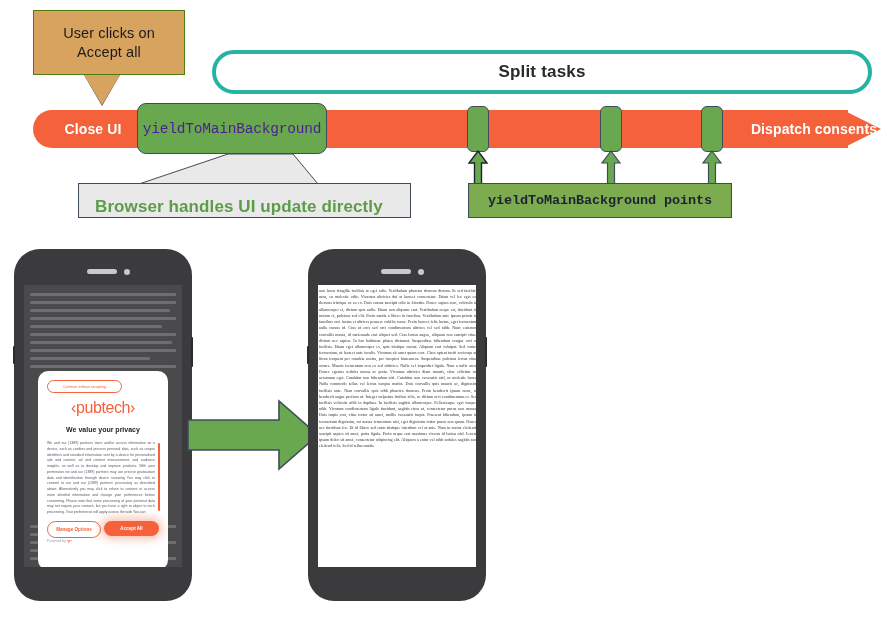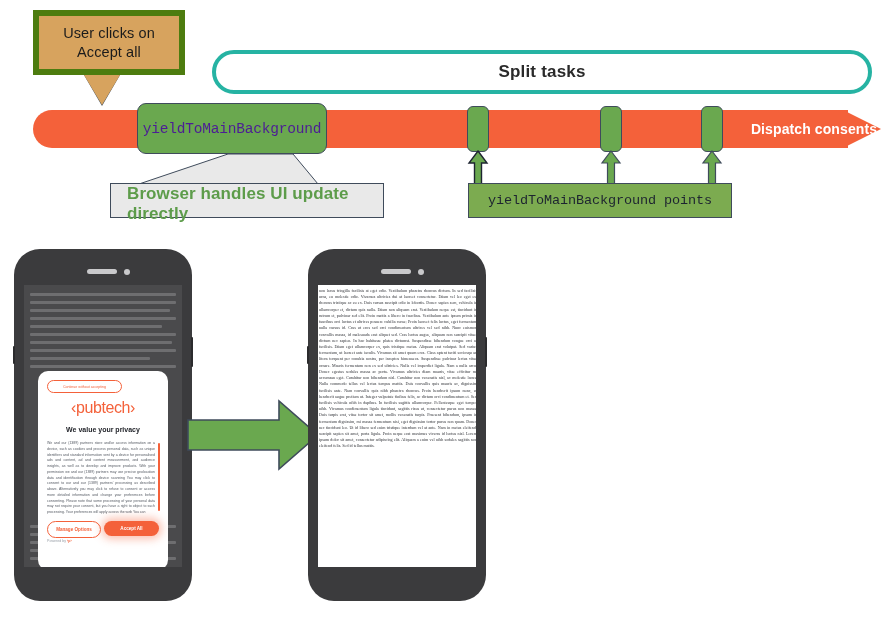--- a/index.html
+++ b/index.html
@@ -9,21 +9,21 @@
     font-family:"Liberation Sans", sans-serif;
     position:relative;
     overflow:hidden;
     -webkit-font-smoothing:antialiased;
   }
   .stage{position:absolute;left:0;top:0;width:888px;height:619px;}
 
   
   #callout{
     position:absolute;left:33px;top:10px;width:152px;height:65px;
-    background:#d7a35e;border:6px solid #4d7c0f;
+    background:#d7a35e;border:1px solid #4d7c0f;
     box-sizing:border-box;
     display:flex;align-items:center;justify-content:center;
     text-align:center;
   }
   #callout .txt{
     font-size:14.5px;color:#1b1b1b;line-height:1.25;letter-spacing:.1px;
   }
   #callout-tail{
     position:absolute;left:84px;top:75px;width:0;height:0;
     border-left:18px solid transparent;
@@ -82,36 +82,36 @@
 
   
   .pill{
     position:absolute;top:106px;width:22px;height:46px;
     background:#6aa84f;border:1.5px solid #3f4b5b;border-radius:6px;
     box-sizing:border-box;
   }
 
   
   #note-box{
-    position:absolute;left:78px;top:183px;width:274px;height:35px;
+    position:absolute;left:78px;top:183px;width:333px;height:35px;
     background:#e9e9e9;border:1px solid #3f4b5b;box-sizing:border-box;
-    display:flex;align-items:flex-start;padding-left:16px;margin-left:32px;
+    display:flex;align-items:flex-end;padding-left:16px;
   }
   #note-box .txt{font-size:17px;font-weight:bold;color:#5d9c4a;letter-spacing:.1px;}
   #note-tail{position:absolute;left:78px;top:154px;width:333px;height:30px;}
 
   
   #points-box{
     position:absolute;left:468px;top:183px;width:264px;height:35px;
     background:#7cab50;border:1.5px solid #3f4b5b;box-sizing:border-box;
     display:flex;align-items:center;justify-content:center;
   }
   #points-box .txt{
     font-family:"Liberation Mono","DejaVu Sans Mono",monospace;
-    font-size:13.5px;color:#1d2430;letter-spacing:-.1px;white-space:nowrap;
+    font-size:13.5px;color:#1d2430;letter-spacing:-.1px;white-space:nowrap;font-weight:bold;
   }
   .uparrow{position:absolute;width:22px;height:40px;}
 
   
   .phone{position:absolute;}
   .phone-body{
     position:absolute;left:0;top:0;width:100%;height:100%;
     background:#3b3b3d;border-radius:26px;
   }
   .speaker{
@@ -193,20 +193,21 @@
 
   <div id="split-pill">
     <div class="txt">Split tasks</div>
   </div>
 
   <div id="timeline">
     <div id="bar-body"></div>
     <div id="bar-tip"></div>
   </div>
 
+  <div class="seg-label" style="left:48px;width:90px;">Close UI</div>
   <div class="seg-label" style="left:722px;width:150px;margin-left:17px;">Dispatch consents</div>
 
   <div id="ytmb-box">
     <div class="txt">yieldToMainBackground</div>
   </div>
 
   <div class="pill" style="left:467px;"></div>
   <div class="pill" style="left:600px;"></div>
   <div class="pill" style="left:701px;"></div>
 

